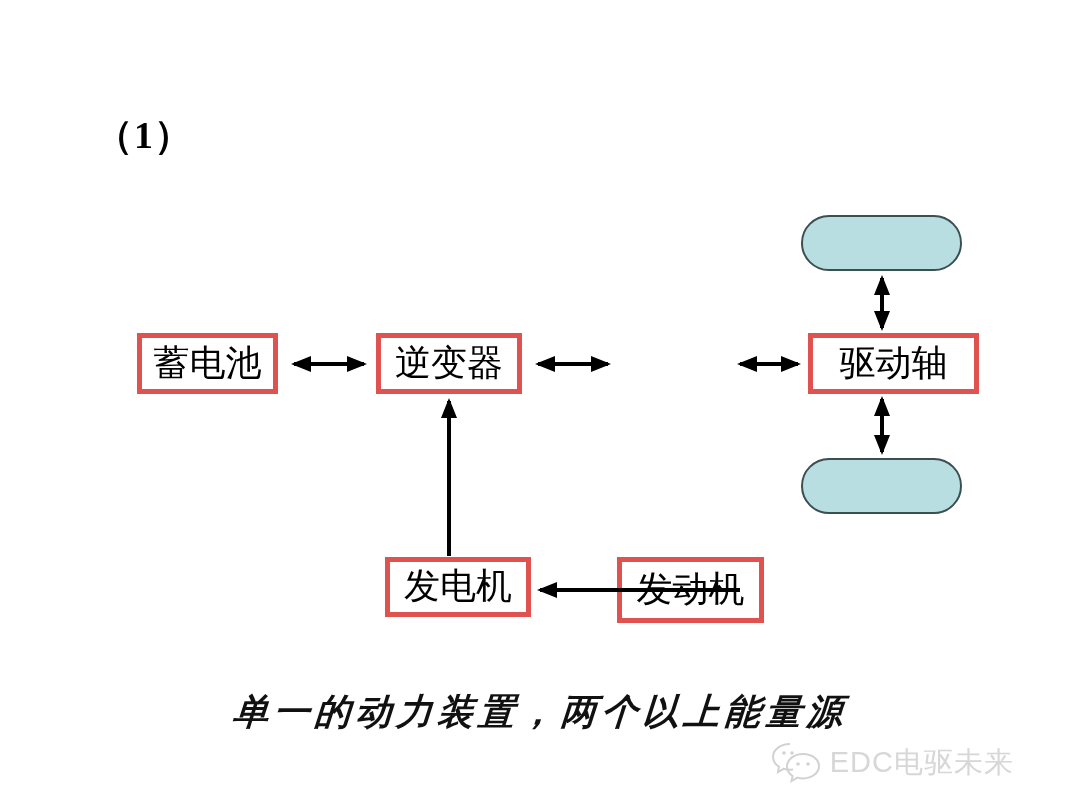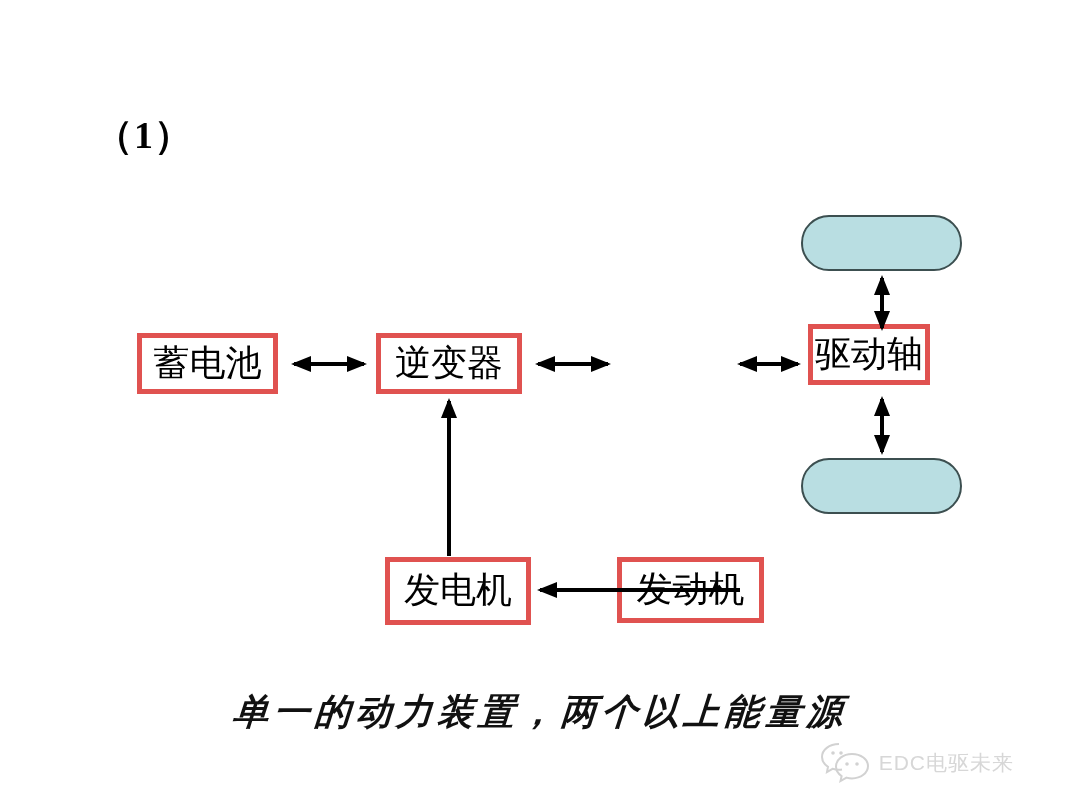--- a/index.html
+++ b/index.html
@@ -44,21 +44,21 @@
     transform:skewX(-4deg);
   }
 
   
   .watermark{
     position:absolute;right:66px;top:740px;
     display:flex;align-items:center;gap:8px;
   }
   .watermark .wm-text{
     font-family:"Liberation Sans","DejaVu Sans",sans-serif;
-    font-size:21px;letter-spacing:1px;color:#d7d7d7;
+    font-size:29px;letter-spacing:1px;color:#d7d7d7;
     text-shadow:1px 1px 0 #ffffff;
     white-space:nowrap;
   }
 </style>
 </head>
 <body>
 
 <div class="stage">
 
   <div class="title">
@@ -70,25 +70,25 @@
 
   <div class="node" style="left:376px;top:333px;width:146px;height:61px;">
     <span>逆变器</span>
   </div>
 
   <div class="node" style="left:137px;top:333px;width:141px;height:61px;">
     <span>蓄电池</span>
   </div>
 
 
-  <div class="node" style="left:808px;top:324px;width:122px;height:61px;">
+  <div class="node" style="left:808px;top:333px;width:171px;height:61px;">
     <span>驱动轴</span>
   </div>
 
-  <div class="node" style="left:385px;top:557px;width:146px;height:68px;">
+  <div class="node" style="left:385px;top:557px;width:146px;height:60px;">
     <span>发电机</span>
   </div>
 
   <div class="node" style="left:617px;top:557px;width:147px;height:66px;">
     <span>发动机</span>
   </div>
 
   <svg class="arrows" viewBox="0 0 1080 810" xmlns="http://www.w3.org/2000/svg">
     <defs>
       <marker id="ah" markerUnits="userSpaceOnUse" markerWidth="20" markerHeight="16" refX="17" refY="8" orient="auto-start-reverse">

